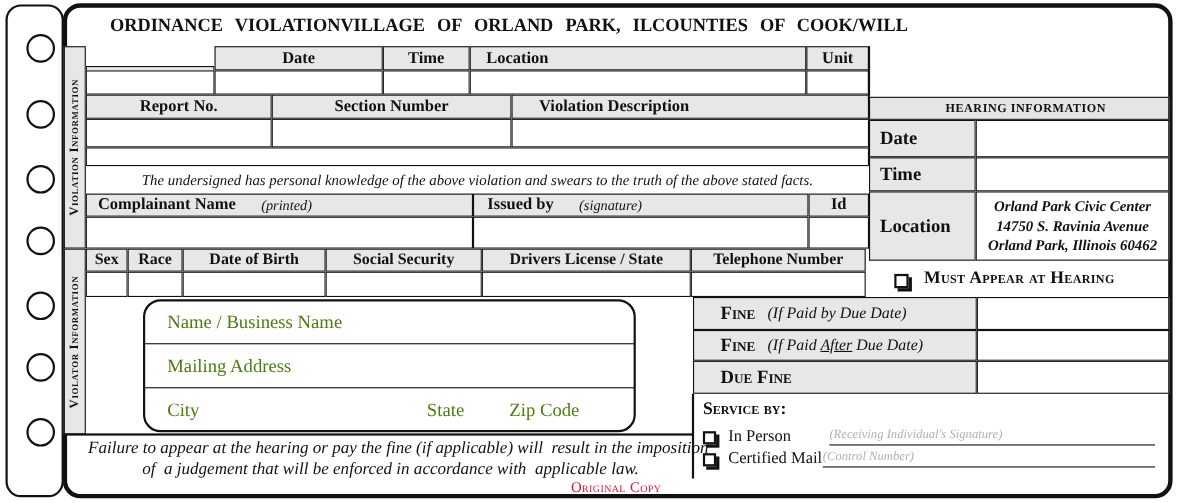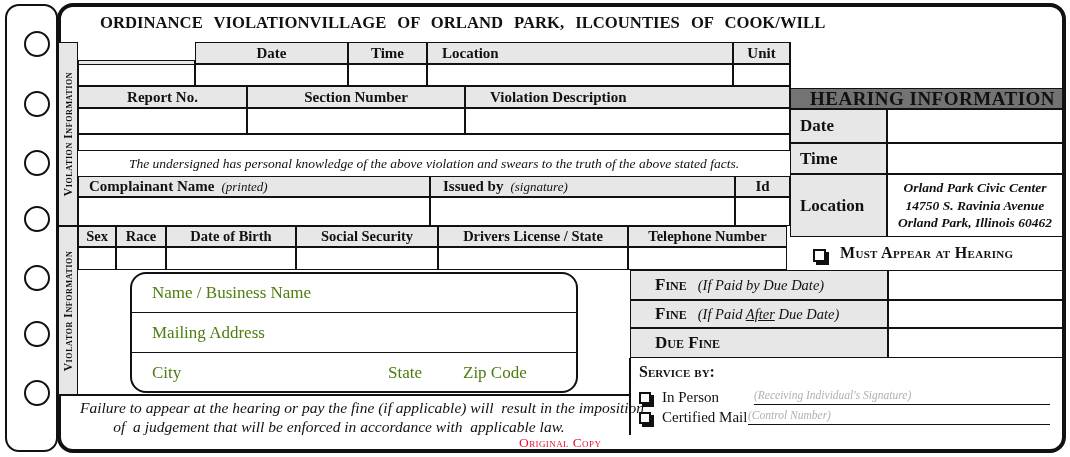--- a/index.html
+++ b/index.html
@@ -18,36 +18,36 @@
   .title { left:100px; top:13px; width:685px; display:flex;
            justify-content:space-between; font-weight:bold; font-size:17px;
            white-space:nowrap; word-spacing:7px; transform:scaleX(.98);
            transform-origin:left center; }
 
   
   .cell { position:absolute; box-sizing:border-box; border:1px solid #111; background:#fff; }
   .hdr  { background:#e7e7e7; font-weight:bold; font-size:15px;
           display:flex; align-items:center; justify-content:center; white-space:nowrap; }
   .hdr.left { justify-content:flex-start; padding-left:14px; }
-  .note { font-weight:normal; font-style:italic; font-size:13px; margin-left:7px; }
+  .note { font-weight:normal; font-style:italic; font-size:13px; margin-left:23px; }
 
   
   .vstrip { background:#e7e7e7; border:1.5px solid #111; }
   .vstrip span { position:absolute; left:50%; top:50%;
                  transform:translate(-50%,-50%) rotate(-90deg); white-space:nowrap;
                  font-variant:small-caps; font-weight:bold; font-size:11.5px;
                  letter-spacing:.6px; }
 
   .oath { font-style:italic; font-size:13.5px; display:flex;
           align-items:center; justify-content:center; }
 
   
   .h-lbl { background:#e7e7e7; font-weight:bold; font-size:17px;
            display:flex; align-items:center; padding-left:9px; }
-  .h-title { background:#737373; font-weight:bold; font-size:19px;
+  .h-title { background:#e5e5e5; font-weight:bold; font-size:11px;
              letter-spacing:.5px; display:flex; align-items:center; justify-content:center;padding-left:12px; }
   .loc-lines { font-weight:bold; font-style:italic; font-size:13.5px; line-height:1.3;
                display:flex; flex-direction:column; align-items:center; justify-content:center; }
 
   .chk { position:absolute; box-sizing:border-box; width:13px; height:13px;
          background:#fff; border:2px solid #111; box-shadow:3px 3px 0 #111; }
 
   .sc { font-variant:small-caps; font-weight:bold; }
   .must { font-size:16px; letter-spacing:.3px; white-space:nowrap; }
 
@@ -192,16 +192,16 @@
   <div class="abs" style="left:629px;top:358px;width:2px;height:77px;background:#111"></div>
   <div class="abs sc" style="left:639px;top:363px;font-size:16px">Service by:</div>
   <div class="chk" style="left:639px;top:392px;width:12px;height:12px"></div>
   <div class="abs svc-row-label" style="left:662px;top:389px">In Person</div>
   <div class="abs sig-line" style="left:754px;top:389px;width:296px;height:16px">(Receiving Individual's Signature)</div>
   <div class="chk" style="left:639px;top:412px;width:12px;height:12px"></div>
   <div class="abs svc-row-label" style="left:662px;top:409px">Certified Mail</div>
   <div class="abs sig-line" style="left:748px;top:409px;width:302px;height:16px">(Control Number)</div>
 
   <div class="abs warn" style="left:80px;top:399px;width:550px">Failure to appear at the hearing or pay the fine (if applicable) will  result in the imposition</div>
-  <div class="abs warn" style="left:64px;top:418px;width:550px">of  a judgement that will be enforced in accordance with  applicable law.</div>
+  <div class="abs warn" style="left:80px;top:418px;width:550px">of  a judgement that will be enforced in accordance with  applicable law.</div>
   <div class="abs copy" style="left:519px;top:435px">Original Copy</div>
 
 </div>
 
 </body></html>

